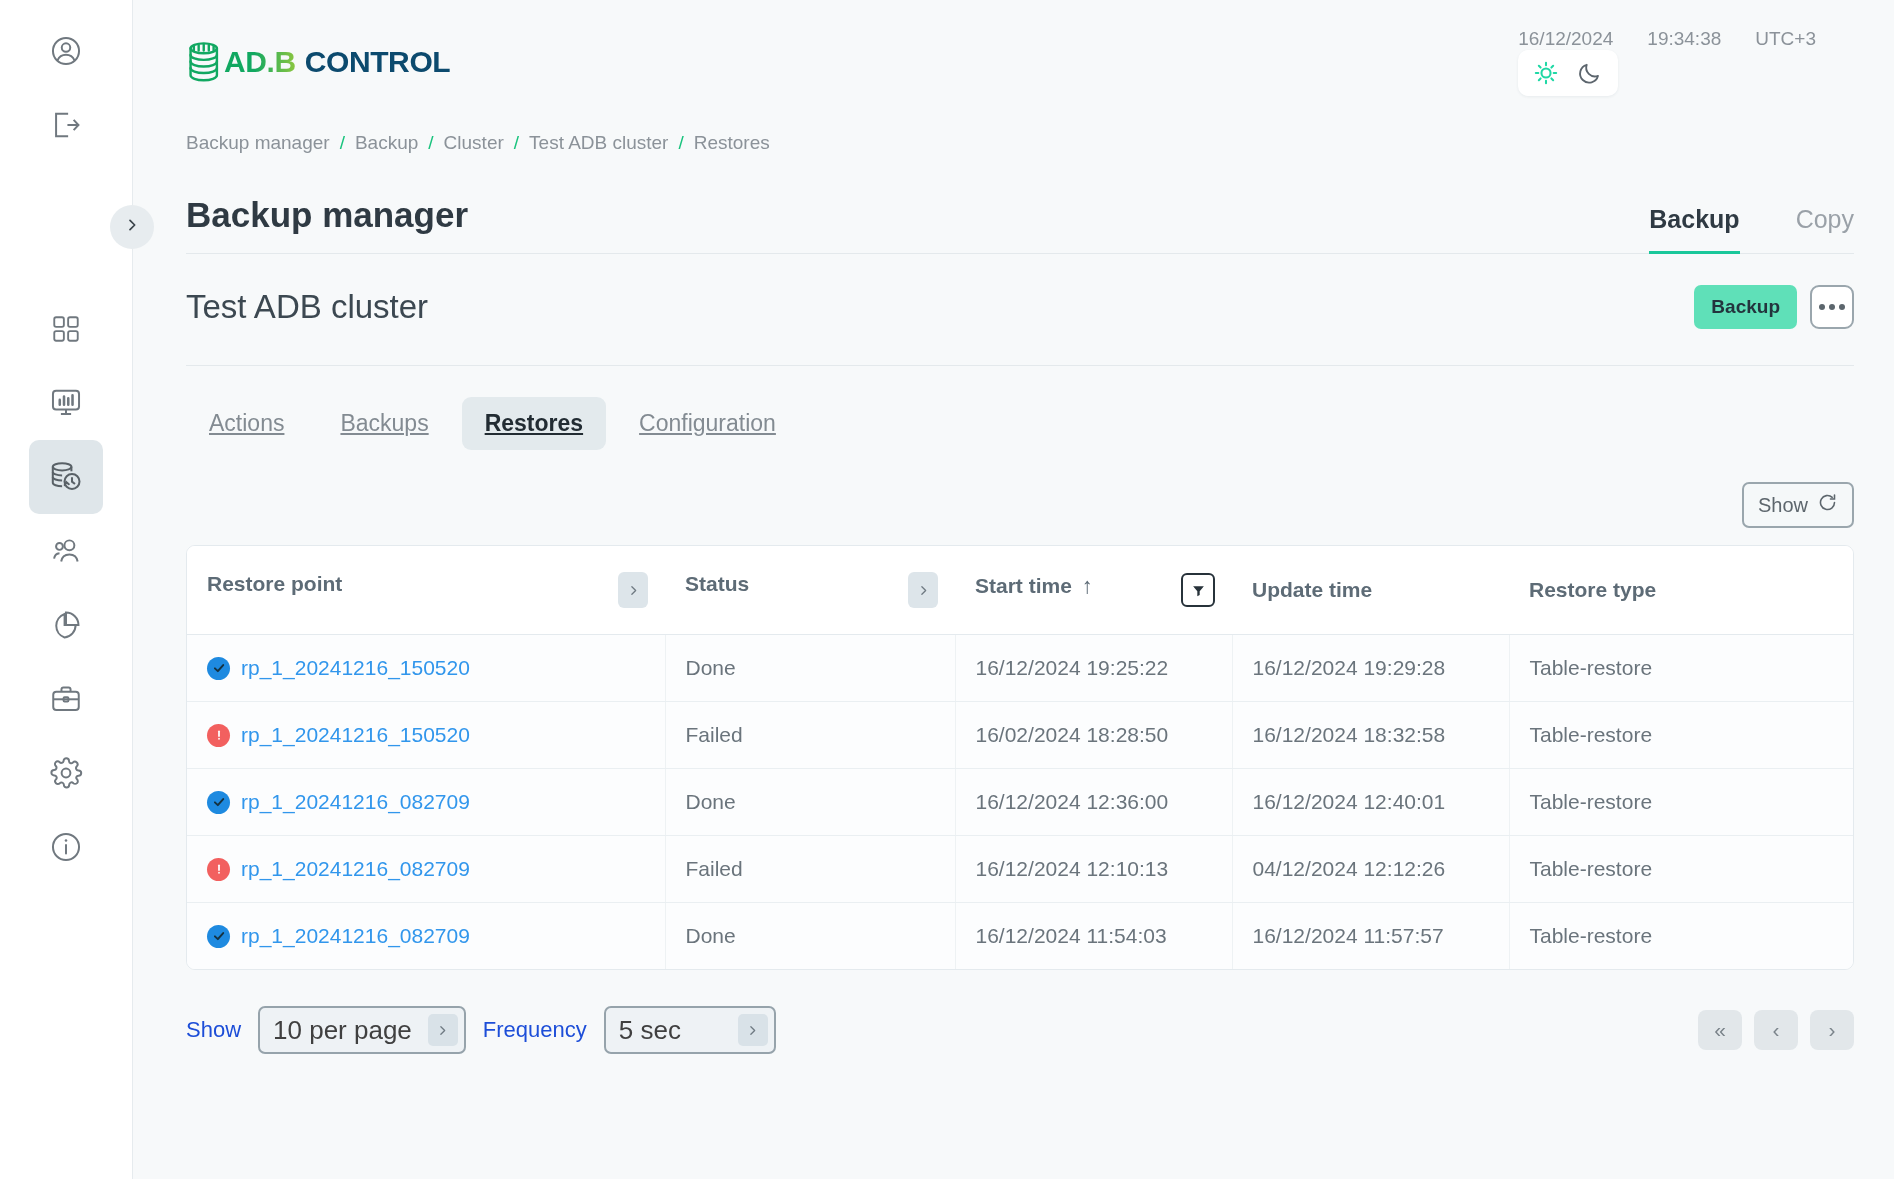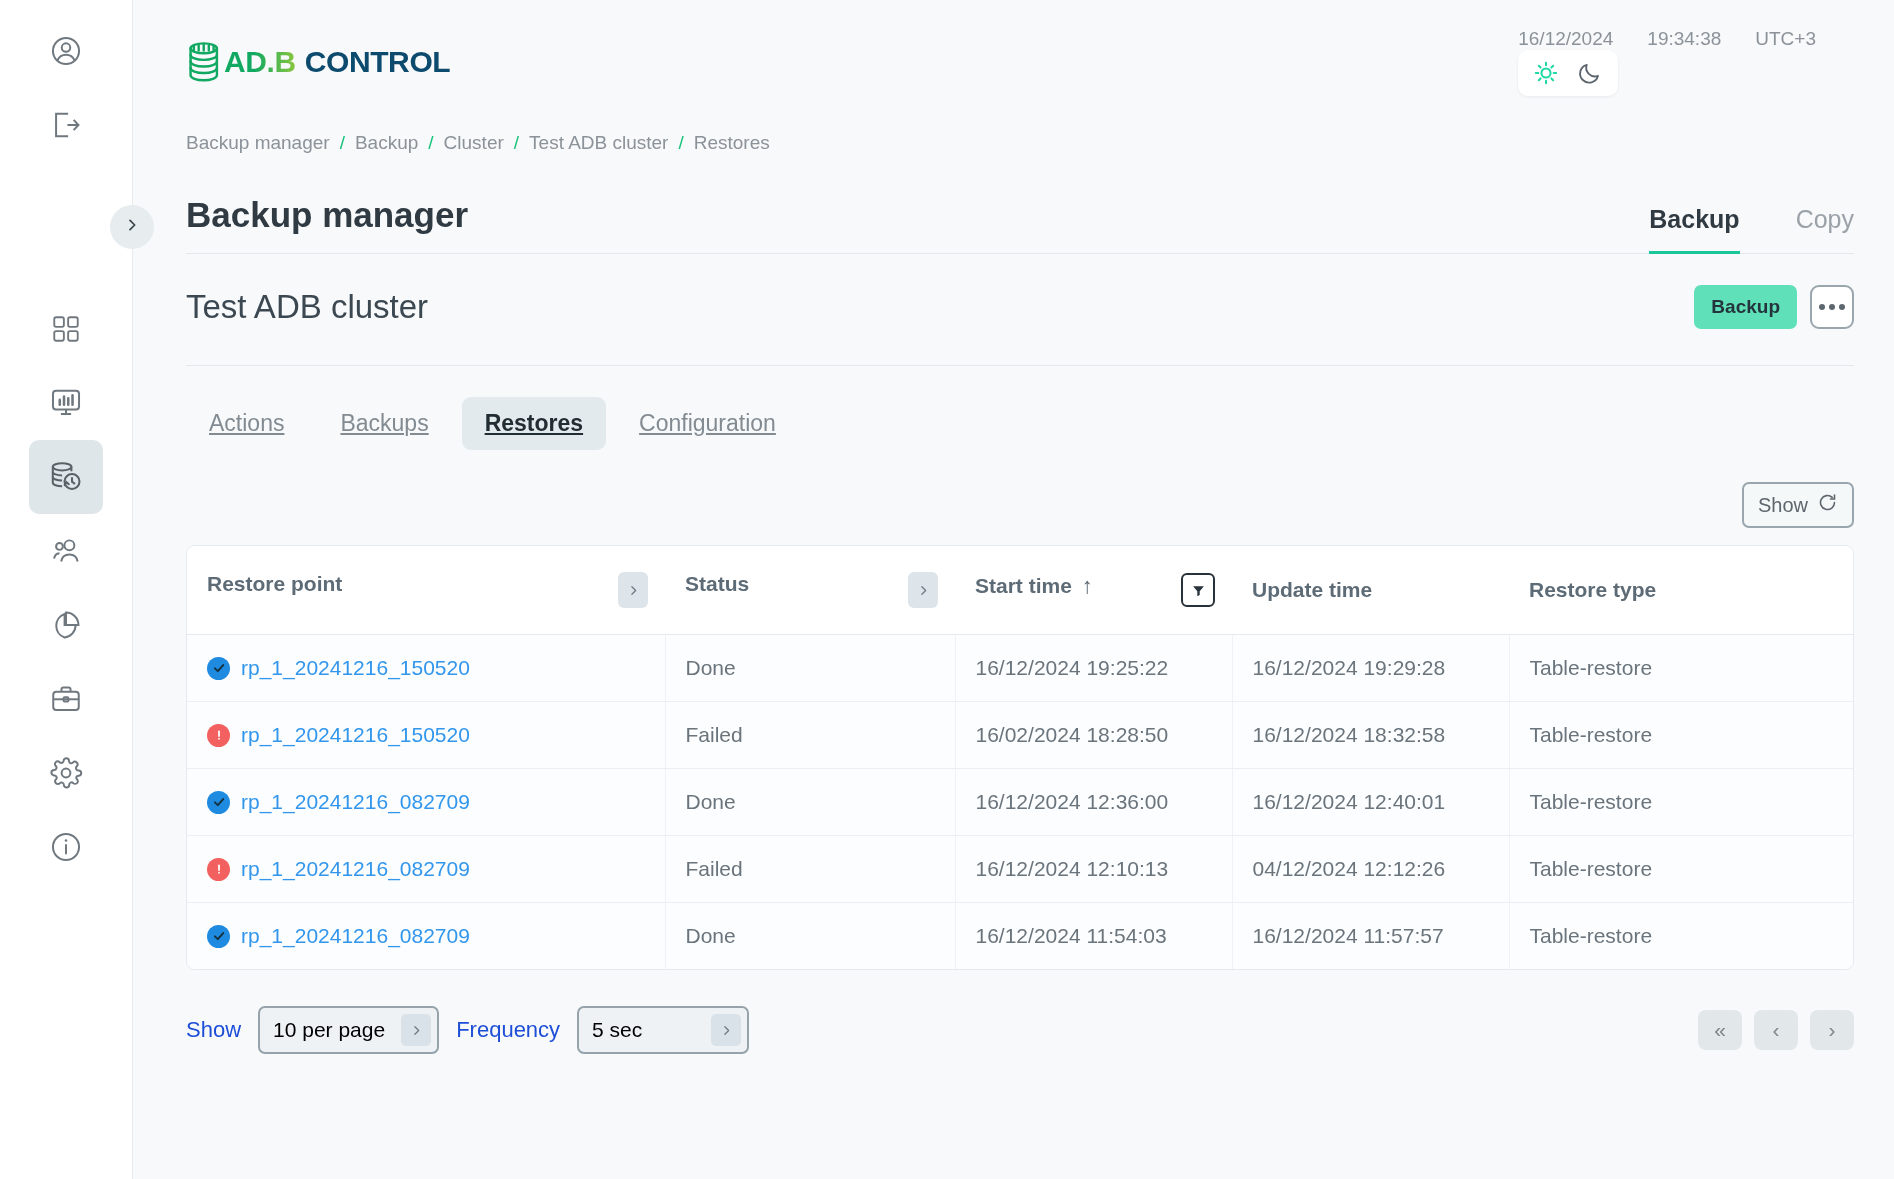--- a/index.html
+++ b/index.html
@@ -218,21 +218,21 @@
   .foot-label { font-size: 22px; color: #1d4ed8; }
   .select {
     display: flex; align-items: center; justify-content: space-between;
     border: 2px solid #96a3ab; border-radius: 7px;
     background: #eef2f5;
     padding: 6px 6px 6px 13px;
     min-width: 178px;
     cursor: pointer;
   }
   .select.freq { min-width: 172px; }
-  .select-val { font-size: 21px; color: #000000; }
+  .select-val { font-size: 26px; color: #404040; }
   .select-chev {
     width: 30px; height: 32px; border-radius: 5px;
     background: #d9e2e8; color: #6f7a83;
     display: flex; align-items: center; justify-content: center;
     font-size: 17px; margin-left: 16px;
   }
   .pager { display: flex; align-items: center; gap: 12px; }
   .pg-btn {
     width: 44px; height: 40px; border-radius: 8px;
     background: #e2e7ea; color: #7a838a;

